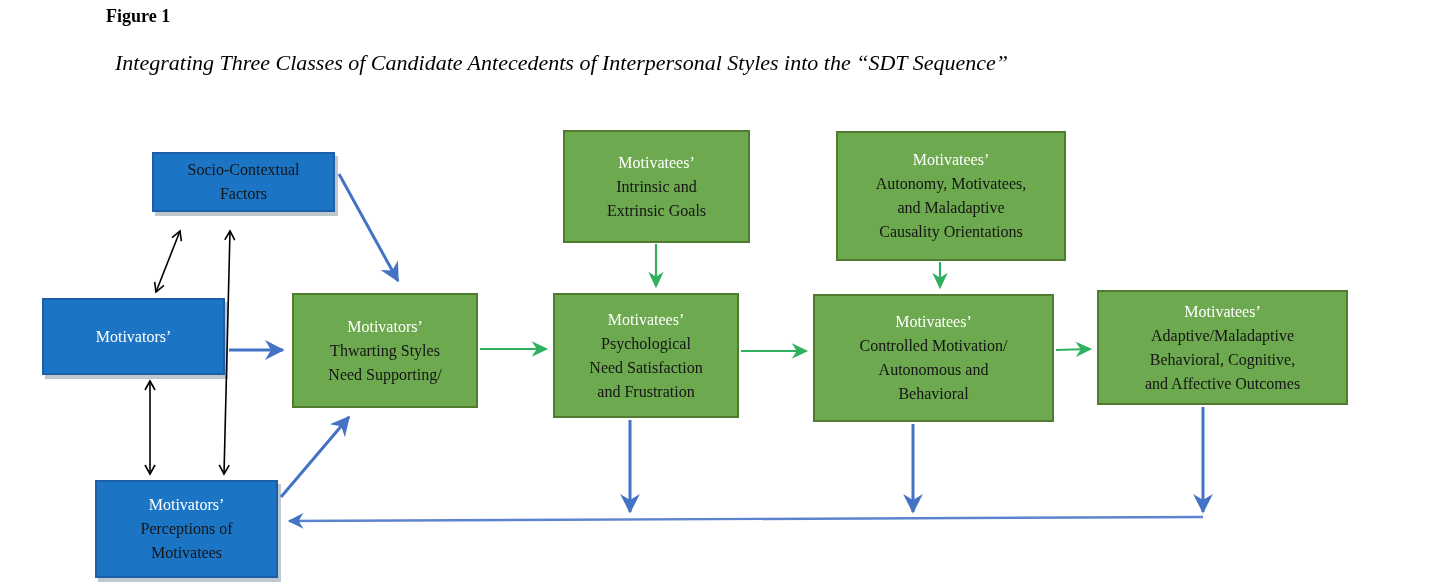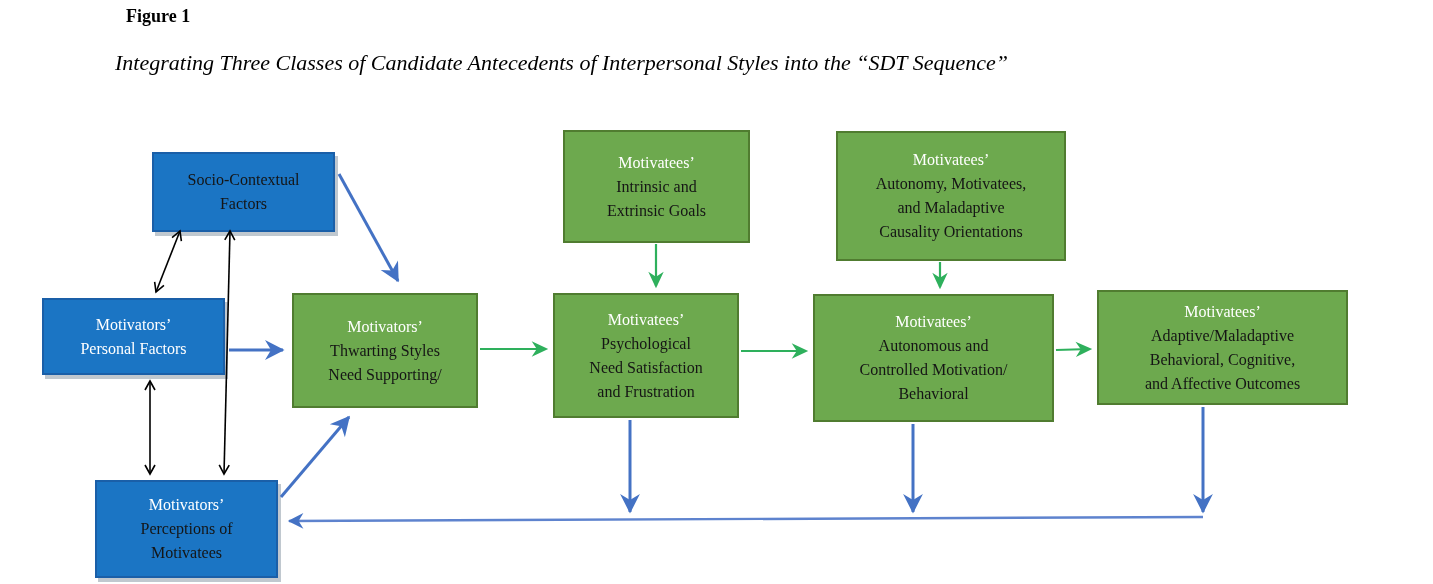--- a/index.html
+++ b/index.html
@@ -4,21 +4,21 @@
 <style>
   html,body{margin:0;padding:0;background:#ffffff;}
   .canvas{
     position:relative;
     width:1433px;height:584px;
     background:#ffffff;
     font-family:"Liberation Serif", serif;
     overflow:hidden;
   }
   .fig-label{
-    position:absolute;left:126px;top:6px;
+    position:absolute;left:106px;top:6px;
     font-size:18px;font-weight:bold;color:#000;
   }
   .fig-caption{
     position:absolute;left:115px;top:50px;
     font-size:22px;font-style:italic;color:#000;
     white-space:nowrap;
   }
   .node{
     position:absolute;
     display:flex;flex-direction:column;justify-content:center;align-items:center;
@@ -42,28 +42,27 @@
   svg.connectors{position:absolute;left:0;top:0;pointer-events:none;}
 </style>
 </head>
 <body>
 
 <div class="canvas">
 
   <div class="fig-label">Figure 1</div>
   <div class="fig-caption">Integrating Three Classes of Candidate Antecedents of Interpersonal Styles into the “SDT Sequence”</div>
 
-  <div class="node blue" style="left:152px;top:152px;width:183px;height:80px">
+  <div class="node blue" style="left:152px;top:152px;width:183px;height:60px">
     <div class="ln dark">Socio-Contextual</div>
     <div class="ln dark">Factors</div>
   </div>
 
   <div class="node blue" style="left:42px;top:298px;width:183px;height:77px">
     <div class="ln white">Motivators’</div>
-    <div class="ln white">Personal Factors</div>
   </div>
 
   <div class="node blue" style="left:95px;top:480px;width:183px;height:98px">
     <div class="ln white">Motivators’</div>
     <div class="ln dark">Perceptions of</div>
     <div class="ln dark">Motivatees</div>
   </div>
 
   <div class="node green" style="left:292px;top:293px;width:186px;height:115px">
     <div class="ln white">Motivators’</div>
@@ -86,22 +85,22 @@
 
   <div class="node green" style="left:836px;top:131px;width:230px;height:130px">
     <div class="ln white">Motivatees’</div>
     <div class="ln dark">Autonomy, Motivatees,</div>
     <div class="ln dark">and Maladaptive</div>
     <div class="ln dark">Causality Orientations</div>
   </div>
 
   <div class="node green" style="left:813px;top:294px;width:241px;height:128px">
     <div class="ln white">Motivatees’</div>
+    <div class="ln dark">Controlled Motivation/</div>
     <div class="ln dark">Autonomous and</div>
-    <div class="ln dark">Controlled Motivation/</div>
     <div class="ln dark">Behavioral</div>
   </div>
 
   <div class="node green" style="left:1097px;top:290px;width:251px;height:115px">
     <div class="ln white">Motivatees’</div>
     <div class="ln dark">Adaptive/Maladaptive</div>
     <div class="ln dark">Behavioral, Cognitive,</div>
     <div class="ln dark">and Affective Outcomes</div>
   </div>
 

